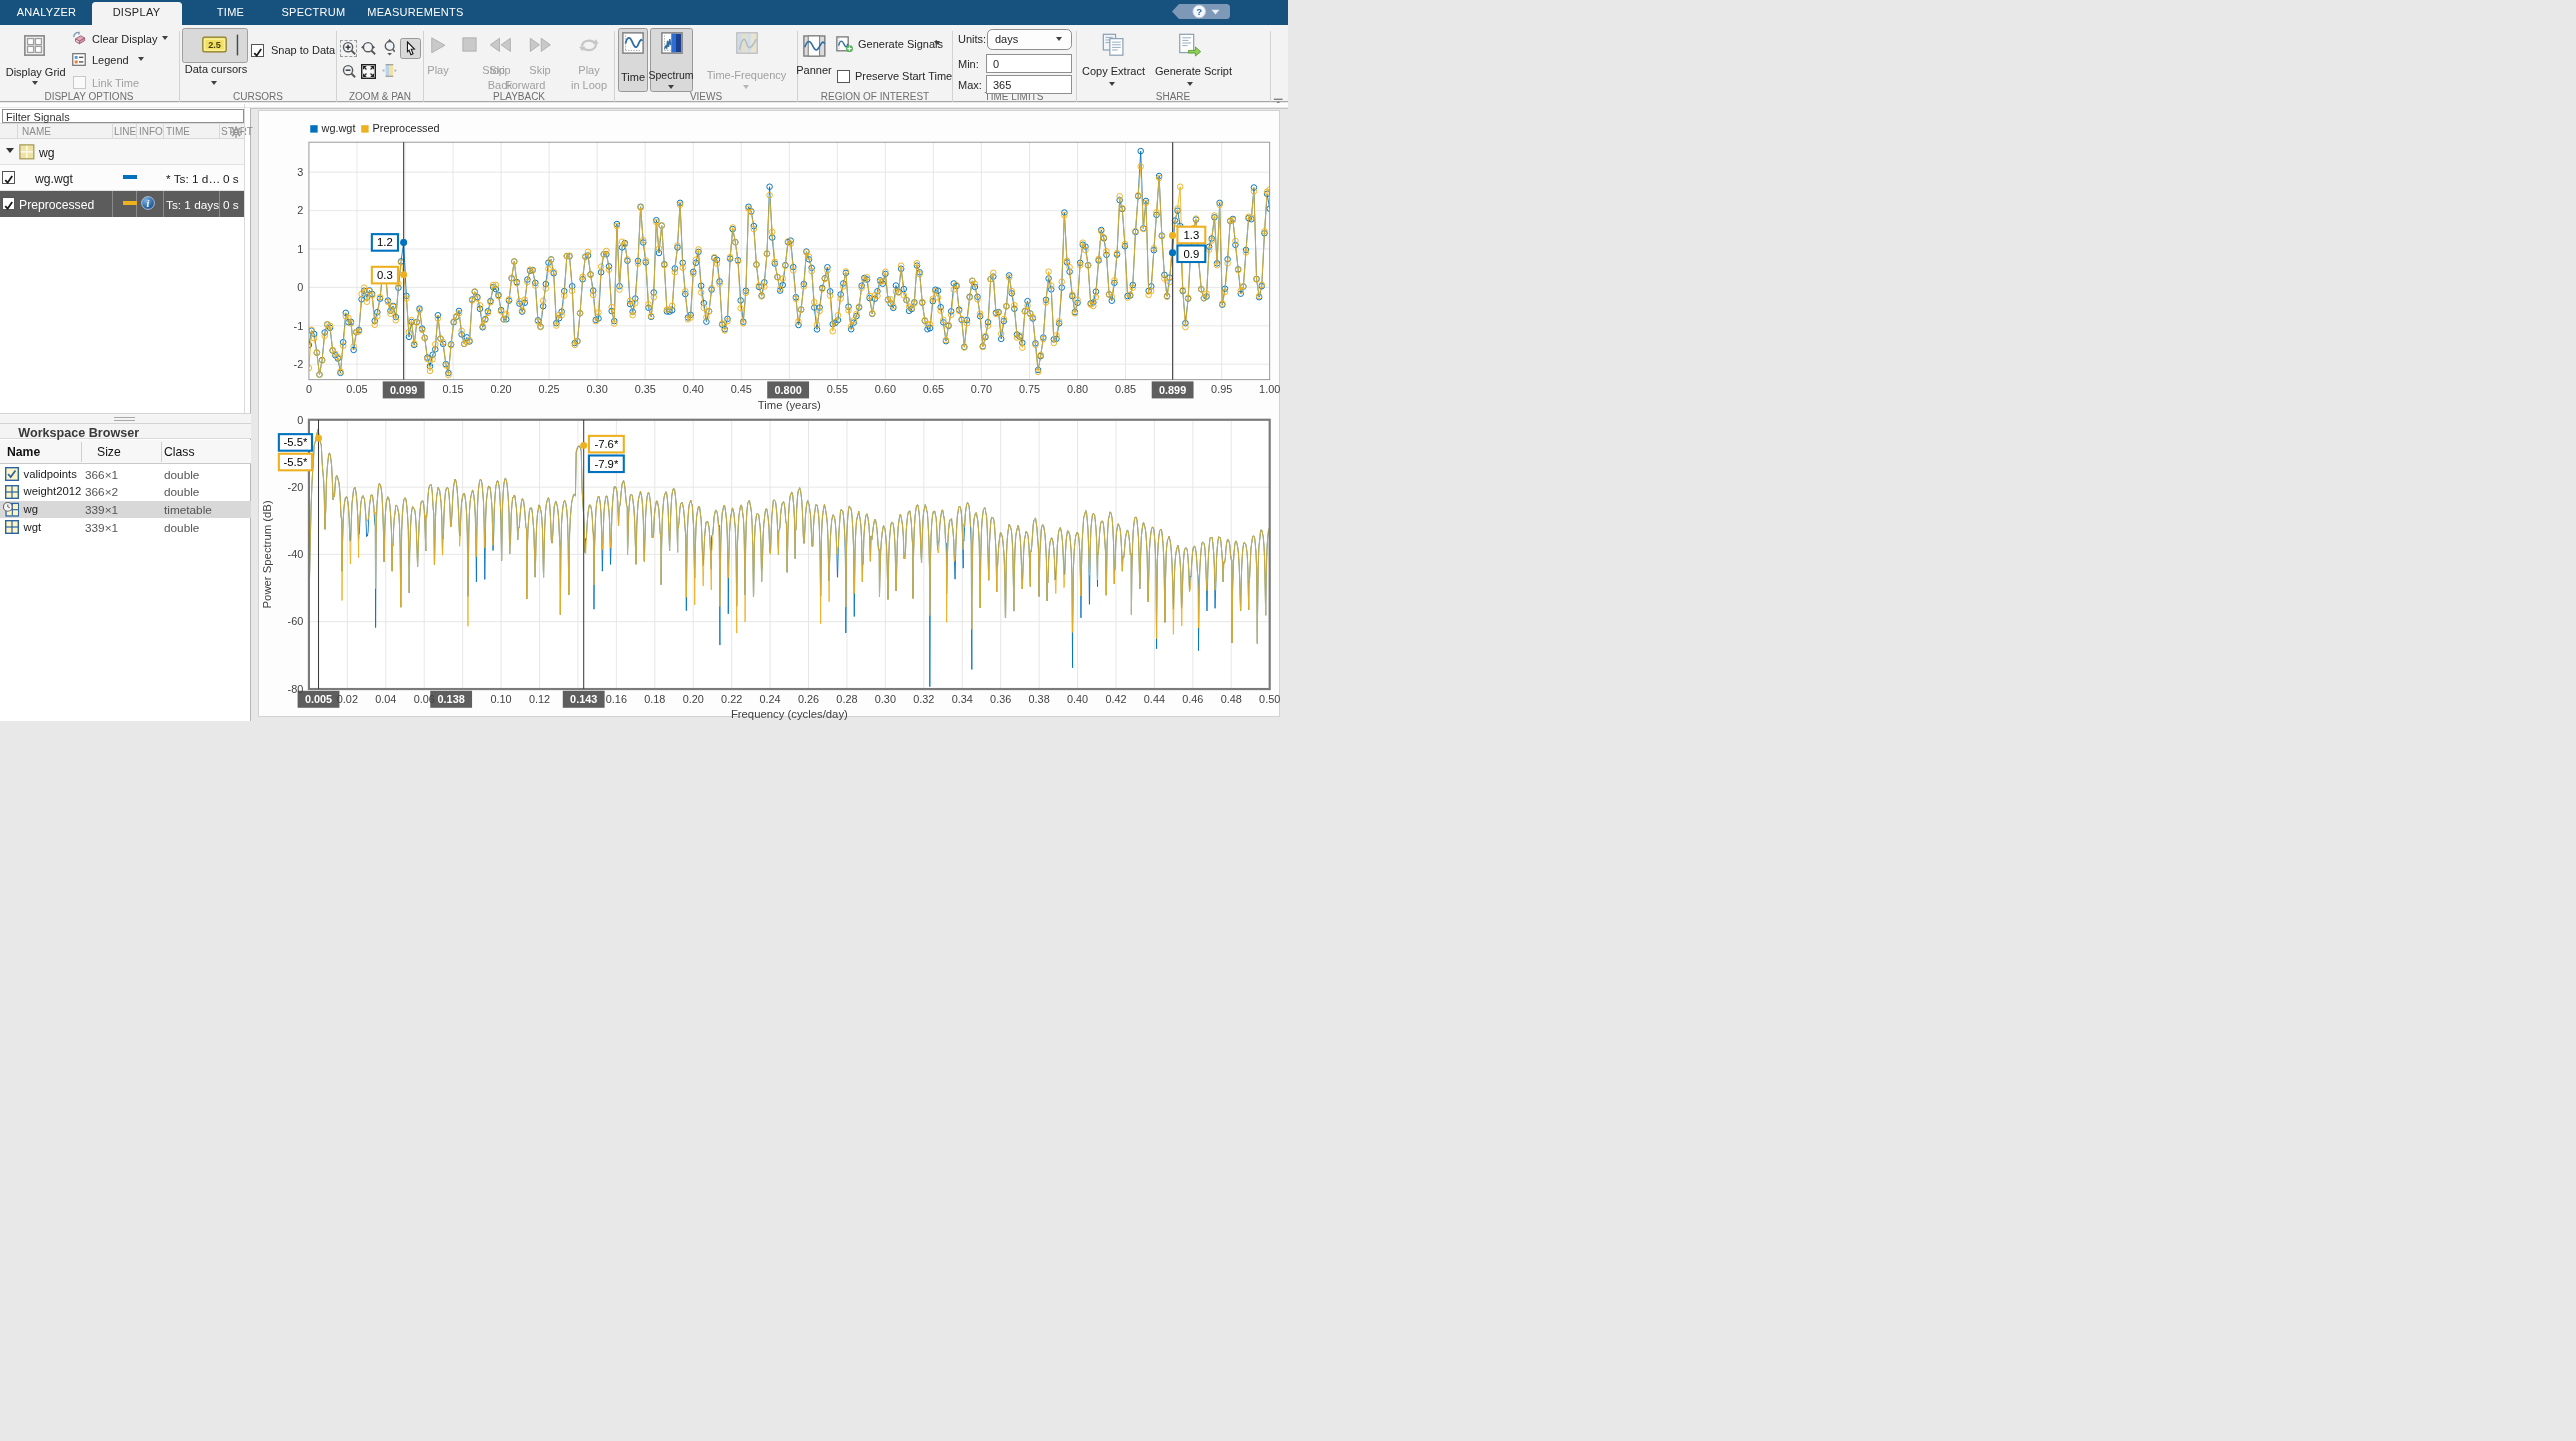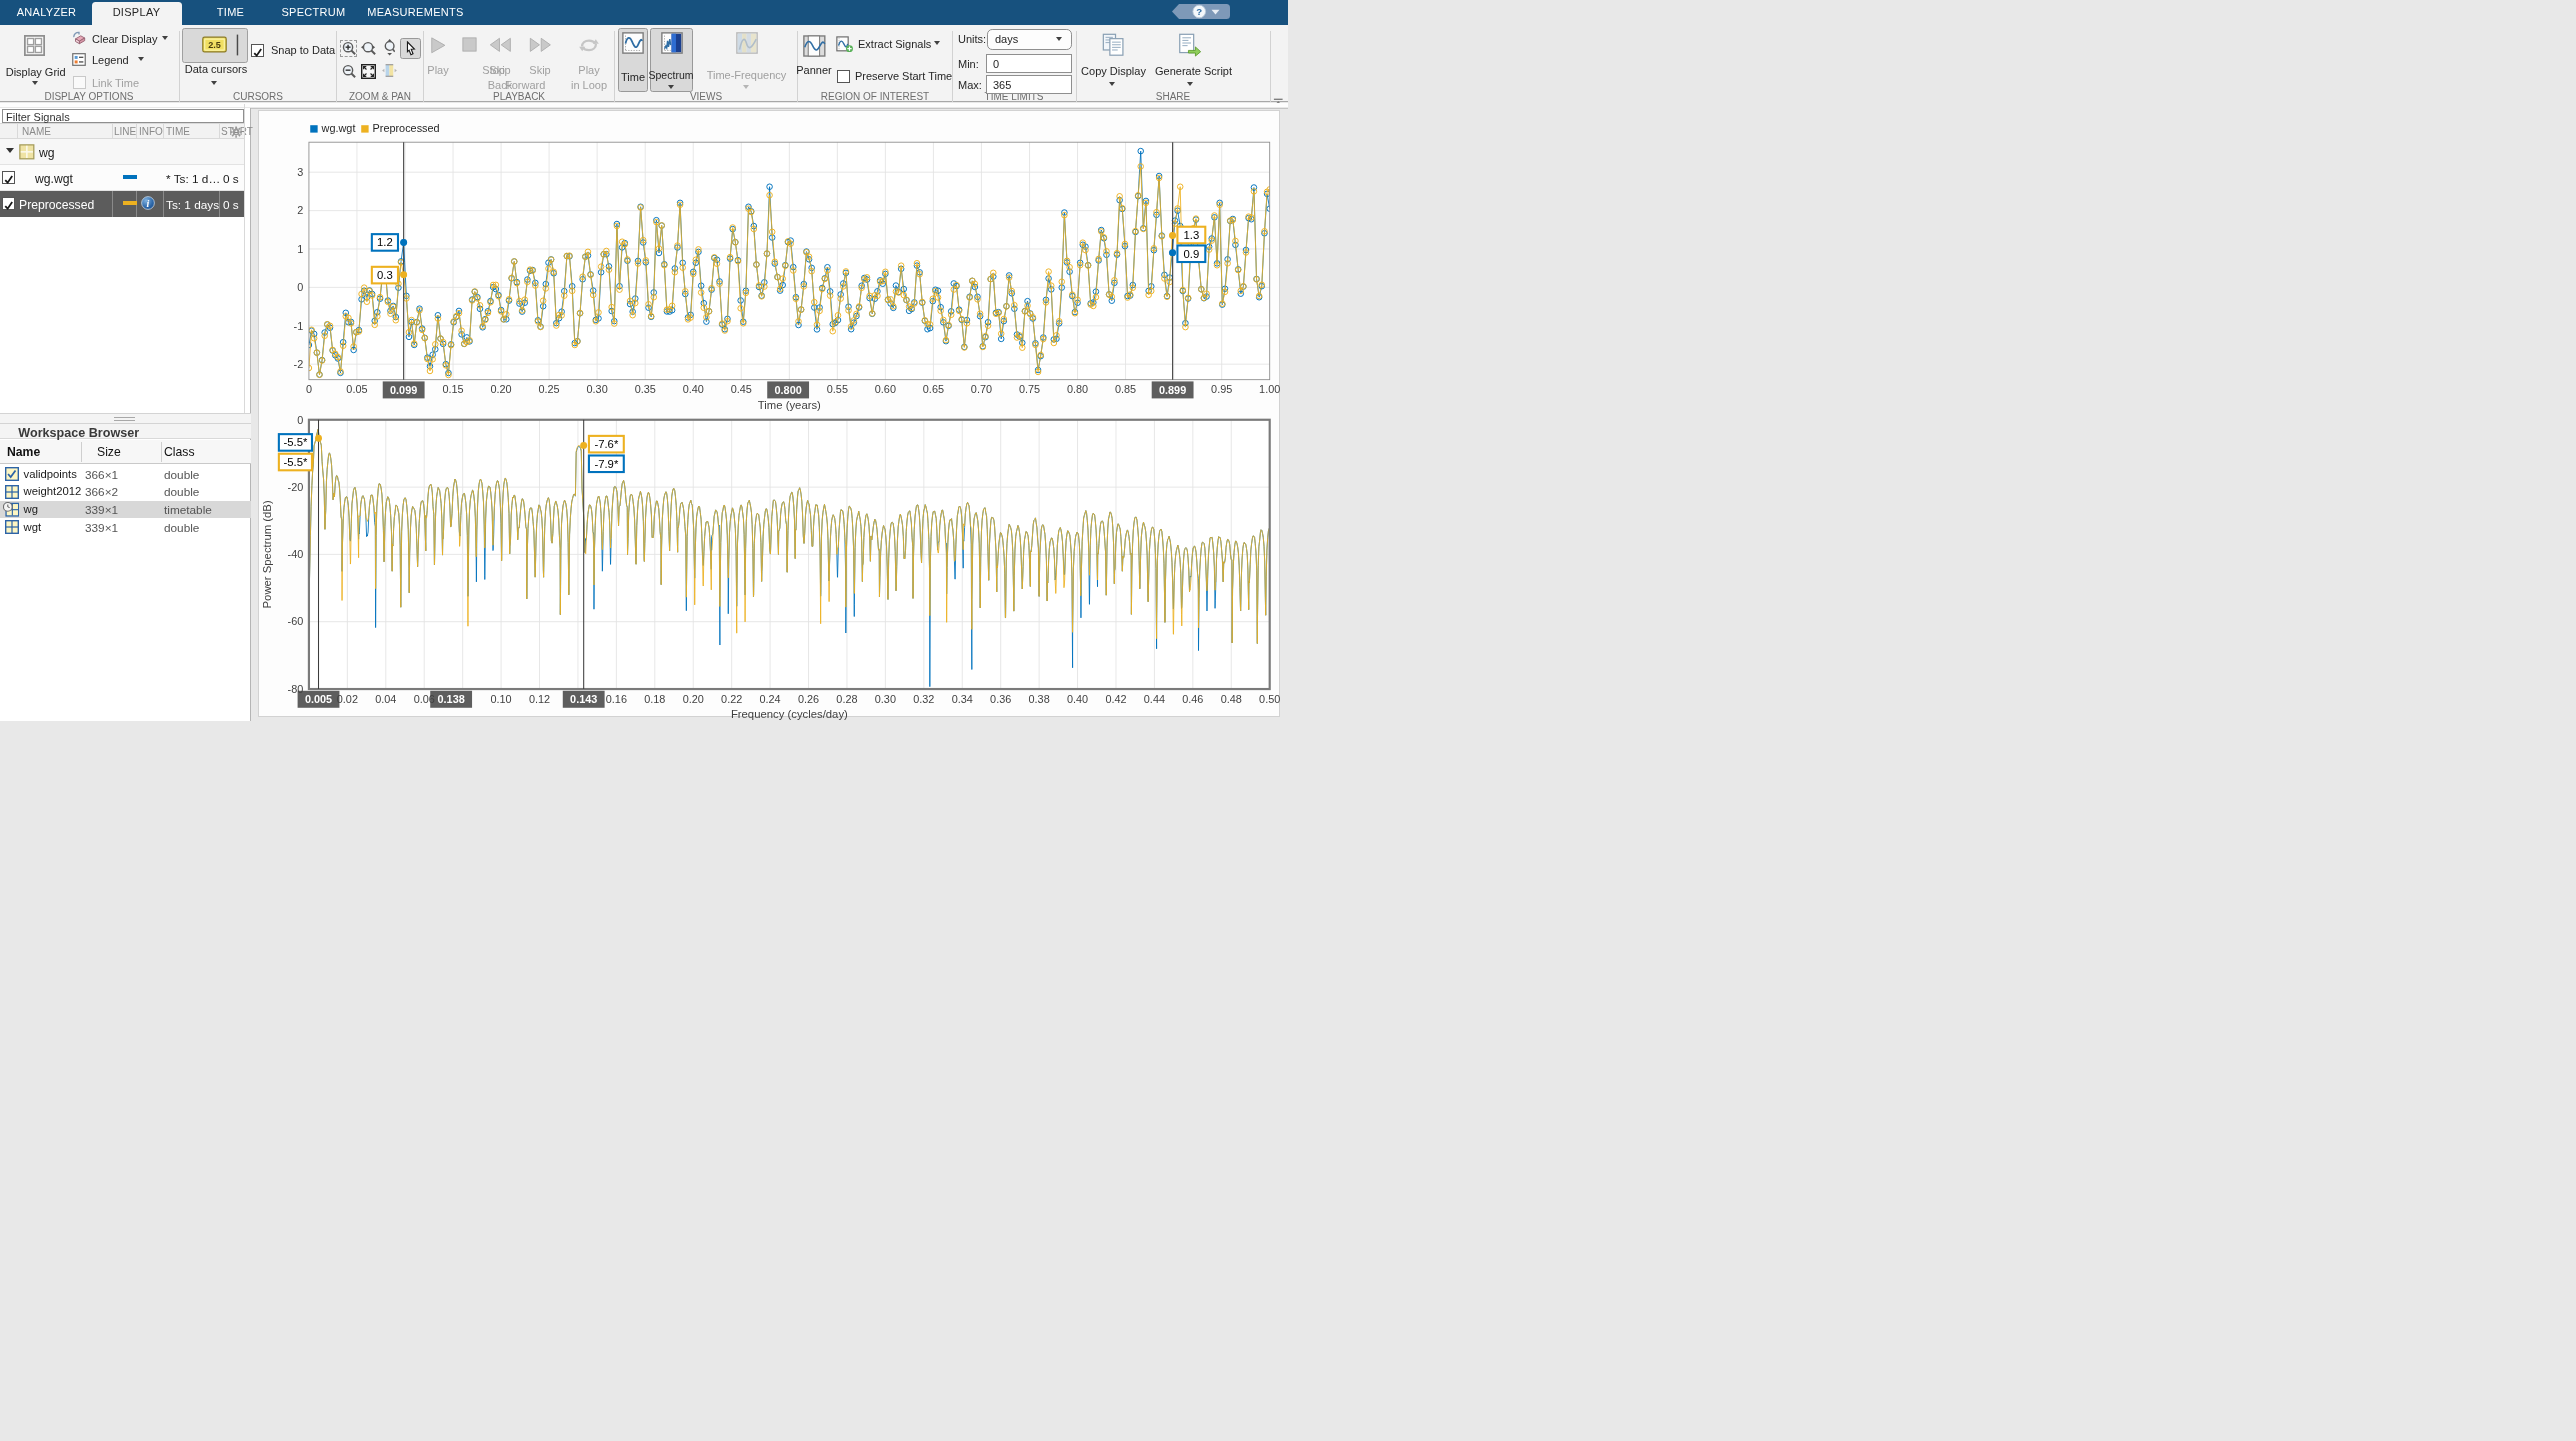--- a/index.html
+++ b/index.html
@@ -202,21 +202,21 @@
     </svg></div>
 <div class="rtext" style="left:779px;top:64px;width:70px;text-align:center">Panner</div>
 <div class="abs" style="left:836px;top:36px"><svg width="17.4" height="16.6" viewBox="0 0 20 19" style="">
       <rect x="1" y="1" width="13" height="16" fill="#fdfdfd" stroke="#6f6f6f" stroke-width="1.4"></rect>
       <line x1="3.5" y1="2" x2="3.5" y2="16" stroke="#9f9f9f" stroke-width="0.8" stroke-dasharray="1.2 1.2"></line>
       <path d="M3 11 C5 4, 7 5, 9 9 S12 14, 13.5 9" fill="none" stroke="#2e6da4" stroke-width="1.6"></path>
       <circle cx="15.5" cy="14.5" r="4" fill="#58b158"></circle>
       <line x1="13" y1="14.5" x2="18" y2="14.5" stroke="#fff" stroke-width="1.4"></line>
       <line x1="15.5" y1="12" x2="15.5" y2="17" stroke="#fff" stroke-width="1.4"></line>
     </svg></div>
-<div class="rtext" style="left:858px;top:38px">Extract Signals</div>
+<div class="rtext" style="left:858px;top:38px">Generate Signals</div>
 <div style="position:absolute;left:934px;top:41px;width:0;height:0;border-left:3.9px solid transparent;border-right:3.9px solid transparent;border-top:4.4px solid #404040"></div>
 <div style="position:absolute;left:837px;top:70px;width:13px;height:13px;background:#fff;border:0.9px solid #555;box-sizing:border-box"><svg width="11.3" height="11.3" viewBox="0 0 15 15"></svg></div>
 <div class="rtext" style="left:855px;top:70px">Preserve Start Time</div>
 <div class="rtext" style="left:958px;top:33px">Units:</div>
 <div class="abs" style="left:987px;top:29px;width:85px;height:21px;background:#fdfdfd;border:0.9px solid #8f8f8f;border-radius:5.2px"></div>
 <div class="rtext" style="left:995px;top:33px">days</div>
 <div style="position:absolute;left:1056px;top:37px;width:0;height:0;border-left:3.9px solid transparent;border-right:3.9px solid transparent;border-top:4.4px solid #404040"></div>
 <div class="rtext" style="left:958px;top:58px">Min:</div>
 <div class="abs" style="left:986px;top:54px;width:86px;height:19px;background:#fff;border:0.9px solid #8f8f8f"></div>
 <div class="rtext" style="left:993px;top:58px">0</div>
@@ -227,21 +227,21 @@
       <rect x="1.5" y="1.5" width="14" height="18" fill="#f2f6fa" stroke="#8aa0b4" stroke-width="1.4"></rect>
       <line x1="4" y1="5" x2="12.5" y2="5" stroke="#9ab0c4" stroke-width="1.2"></line>
       <line x1="4" y1="8" x2="12.5" y2="8" stroke="#9ab0c4" stroke-width="1.2"></line>
       <line x1="4" y1="11" x2="10" y2="11" stroke="#9ab0c4" stroke-width="1.2"></line>
       <rect x="9" y="6.5" width="15" height="19" fill="#fff" stroke="#8aa0b4" stroke-width="1.4"></rect>
       <line x1="11.5" y1="10.5" x2="21.5" y2="10.5" stroke="#9ab0c4" stroke-width="1.2"></line>
       <line x1="11.5" y1="13.5" x2="21.5" y2="13.5" stroke="#9ab0c4" stroke-width="1.2"></line>
       <line x1="11.5" y1="16.5" x2="21.5" y2="16.5" stroke="#9ab0c4" stroke-width="1.2"></line>
       <line x1="11.5" y1="19.5" x2="18" y2="19.5" stroke="#9ab0c4" stroke-width="1.2"></line>
     </svg></div>
-<div class="rtext" style="left:1078px;top:65px;width:71px;text-align:center">Copy Display</div>
+<div class="rtext" style="left:1078px;top:65px;width:71px;text-align:center">Copy Extract</div>
 <div style="position:absolute;left:1109px;top:82px;width:0;height:0;border-left:3.9px solid transparent;border-right:3.9px solid transparent;border-top:4.4px solid #404040"></div>
 <div class="abs" style="left:1178px;top:33px"><svg width="23.5" height="23.5" viewBox="0 0 27 27" style="">
       <rect x="2" y="1.5" width="16" height="21" fill="#fff" stroke="#8aa0b4" stroke-width="1.4"></rect>
       <line x1="5" y1="5.5" x2="15" y2="5.5" stroke="#9ab0c4" stroke-width="1.2"></line>
       <line x1="5" y1="8.5" x2="12" y2="8.5" stroke="#9ab0c4" stroke-width="1.2"></line>
       <line x1="5" y1="11.5" x2="15" y2="11.5" stroke="#9ab0c4" stroke-width="1.2"></line>
       <line x1="5" y1="14.5" x2="11" y2="14.5" stroke="#9ab0c4" stroke-width="1.2"></line>
       <path d="M12 20 L20 20 L20 16 L26 21.5 L20 26.5 L20 23 L12 23 Z" fill="#8fce5a" stroke="#5a9a2a" stroke-width="1"></path>
     </svg></div>
 <div class="rtext" style="left:1150px;top:65px;width:87px;text-align:center">Generate Script</div>

